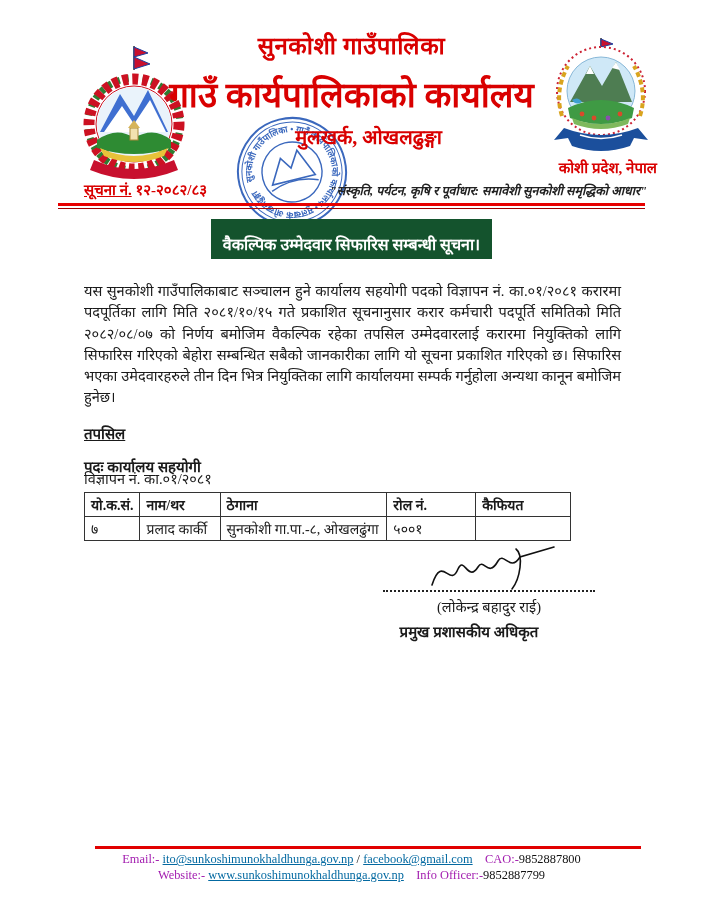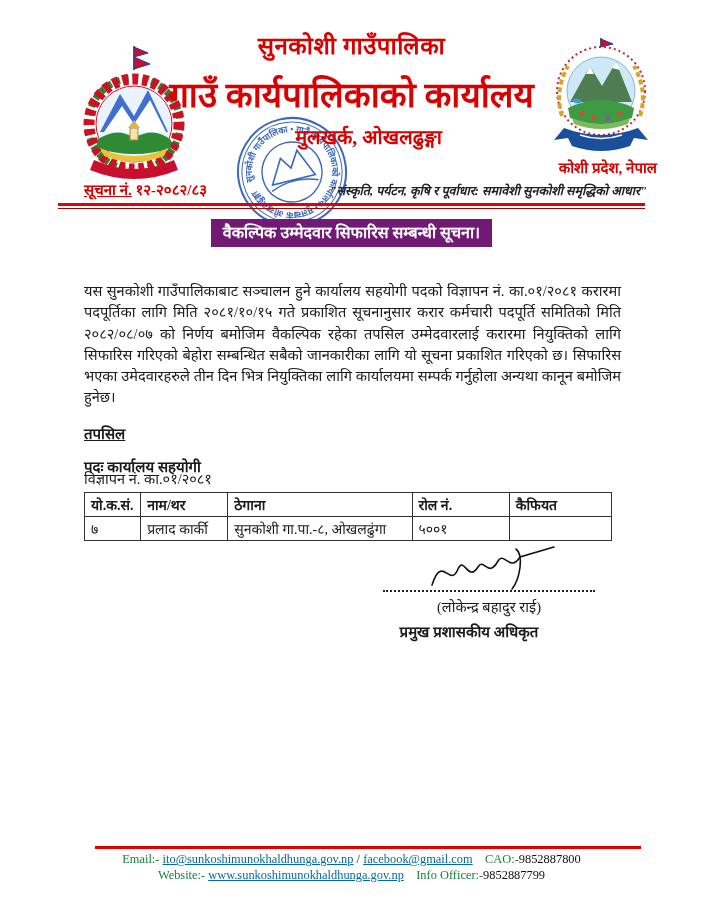--- a/index.html
+++ b/index.html
@@ -12,38 +12,38 @@
   .center{left:0;right:0;text-align:center;}
   .hdr-muni{top:28px;font-size:24px;font-weight:bold;letter-spacing:.5px;}
   .hdr-office{top:70px;font-size:35px;font-weight:bold;}
   .hdr-addr{top:123px;font-size:20px;font-weight:bold;}
   .hdr-prov{top:157px;right:46px;font-size:15px;font-weight:bold;}
   .hdr-notice{top:179px;left:84px;font-size:15px;font-weight:bold;}
   .hdr-notice .ul{text-decoration:underline;margin-top:40px;}
   .hdr-tag{top:182px;right:56px;font-size:12.5px;font-style:italic;font-weight:bold;color:#222;}
   .rule-double{top:203px;left:58px;width:587px;height:2px;border-top:3px solid #e80000;border-bottom:1px solid #a00000;}
   .banner-wrap{top:219px;z-index:3;}
-  .banner{display:inline-block;background:#701a75;color:#fff;font-size:16px;font-weight:bold;padding:2px 12px 4px 12px;}
+  .banner{display:inline-block;background:#14532d;color:#fff;font-size:16px;font-weight:bold;padding:14px 12px 4px 12px;}
   .pub-date{top:253px;font-size:15px;}
   .body-par{top:281px;left:84px;width:537px;font-size:14.6px;line-height:1.46;text-align:justify;}
   .tapasil{top:423px;left:84px;font-size:15px;font-weight:bold;text-decoration:underline;}
   .post-line{top:456px;left:84px;font-size:15px;font-weight:bold;}
   .ad-line{top:468px;left:84px;font-size:14.5px;}
-  table.detail{top:492px;left:84px;position:absolute;border-collapse:collapse;width:528px;font-size:14px;}
+  table.detail{top:492px;left:84px;position:absolute;border-collapse:collapse;width:487px;font-size:14px;}
   table.detail th,table.detail td{border:1px solid #333;padding:2px 6px;text-align:left;font-weight:normal;vertical-align:top;}
   table.detail th{font-weight:bold;}
   .c0{width:46px;} .c1{width:86px;} .c2{width:182px;} .c3{width:96px;} .c4{width:101px;}
   .sig-squiggle{top:545px;left:428px;width:130px;height:48px;z-index:2;}
   .sig-dots{top:572px;left:383px;width:212px;border-bottom:2px dotted #222;height:18px;}
   .sig-name{top:596px;left:375px;width:228px;text-align:center;font-size:14.5px;}
   .sig-title{top:621px;left:355px;width:228px;text-align:center;font-size:15px;font-weight:bold;}
   .foot-rule{top:846px;left:95px;width:546px;border-top:3px solid #e10000;}
   .foot-line{font-size:12.4px;color:#111;}
   .fl1{top:852px;} .fl2{top:868px;} .fl3{top:884px;}
-  .flabel{color:#15803d;}
+  .flabel{color:#a21caf;}
   .flink{color:#0369a1;text-decoration:underline;cursor:pointer;}
   .emblem-left{top:44px;left:82px;width:104px;height:150px;z-index:2;}
   .emblem-right{top:36px;left:536px;width:130px;height:118px;z-index:2;}
   .seal{top:110px;left:234px;width:116px;height:124px;z-index:1;opacity:.92;transform:rotate(-14deg);}
 </style>
 </head>
 <body>
 
 <div class="page">
 

